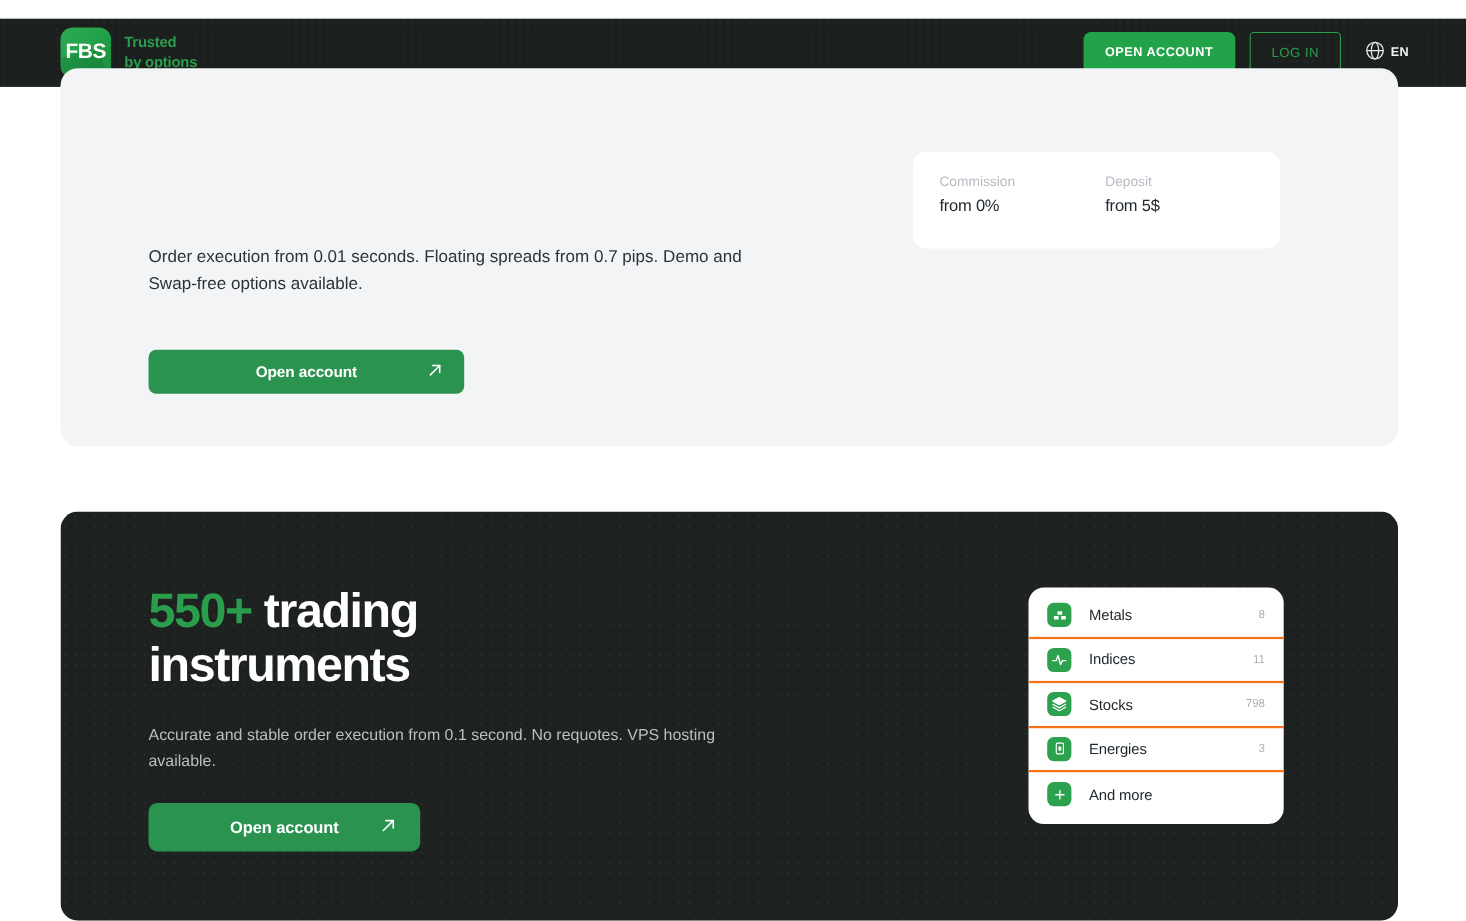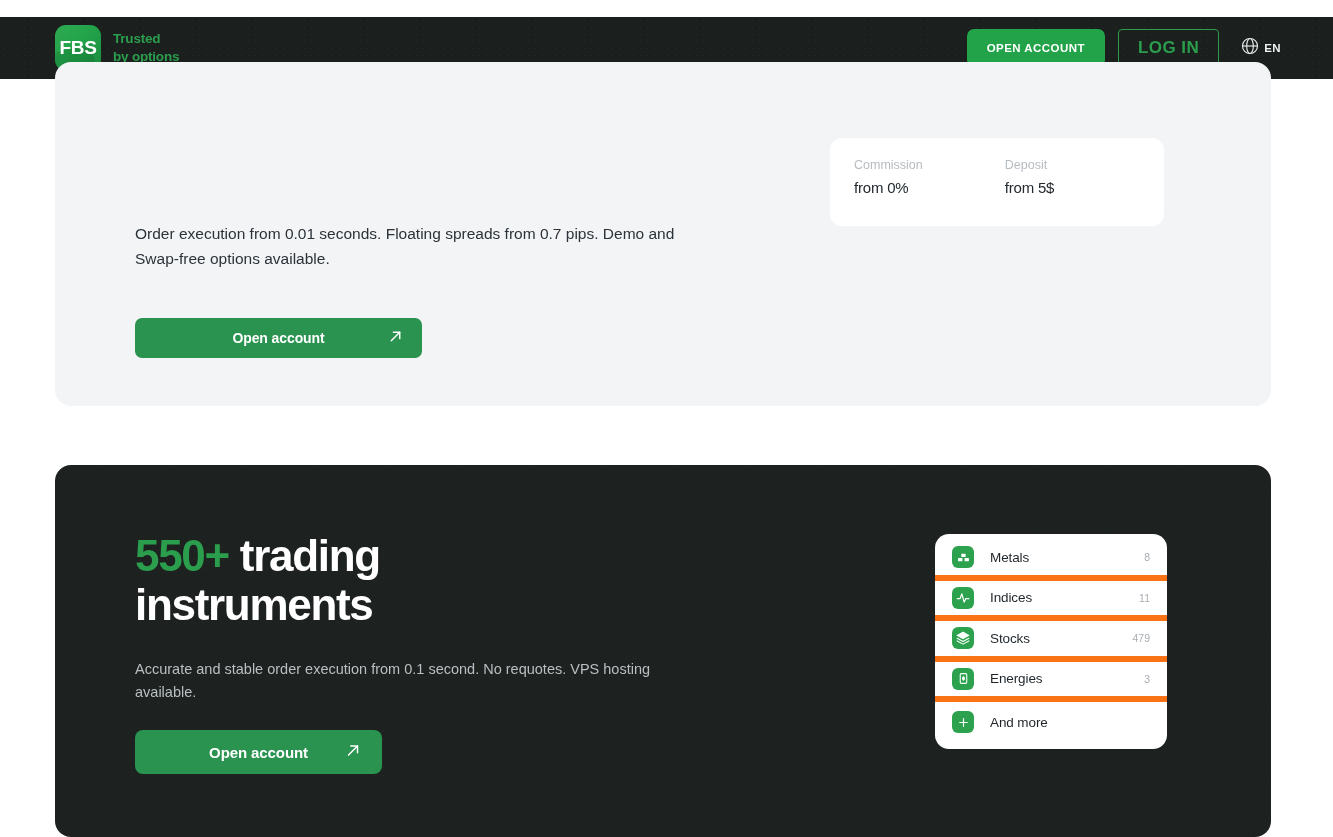--- a/index.html
+++ b/index.html
@@ -82,22 +82,22 @@
     font-family: "Liberation Sans", sans-serif;
     cursor: pointer;
   }
   .btn-login {
     background: transparent;
     color: #2b9e4d;
     border: 1px solid #2b9e4d;
     border-radius: 4px;
     height: 38px;
     padding: 0 19px;
-    font-size: 17px;
-    font-weight: bold;
+    font-size: 12px;
+    font-weight: normal;
     letter-spacing: 0.45px;
     font-family: "Liberation Sans", sans-serif;
     cursor: pointer;
   }
   .lang-wrap {
     display: flex;
     align-items: center;
     gap: 4px;
     margin-left: 8px;
     cursor: pointer;
@@ -258,21 +258,21 @@
     width: 232px;
     background: #ffffff;
     border-radius: 14px;
     padding: 6px 0;
   }
   .inst-row {
     display: flex;
     align-items: center;
     height: 40.5px;
     padding: 0 17px;
-    border-bottom: 6px solid #f97316;
+    border-bottom: 2px solid #f97316;
     cursor: pointer;
   }
   .inst-row:last-child { border-bottom: none; }
   .inst-icon {
     width: 22px; height: 22px;
     border-radius: 6px;
     background: #2ca24e;
     display: flex;
     align-items: center;
     justify-content: center;
@@ -392,21 +392,21 @@
 
     <div class="inst-row">
       <span class="inst-icon">
         <svg width="14" height="14" viewBox="0 0 24 24" fill="none" stroke="#ffffff" stroke-width="1.9" stroke-linecap="round" stroke-linejoin="round">
           <polygon points="12 2 22 7.5 12 13 2 7.5 12 2" fill="#ffffff"></polygon>
           <polyline points="2 12.5 12 18 22 12.5"></polyline>
           <polyline points="2 17 12 22.5 22 17"></polyline>
         </svg>
       </span>
       <span class="inst-label">Stocks</span>
-      <span class="inst-count">479</span>
+      <span class="inst-count">798</span>
     </div>
 
     <div class="inst-row">
       <span class="inst-icon">
         <svg width="13" height="13" viewBox="0 0 24 24" fill="none" stroke="#ffffff" stroke-width="2">
           <rect x="6" y="3" width="12" height="18" rx="2"></rect>
           <ellipse cx="12" cy="12" rx="2.6" ry="4" fill="#ffffff" stroke="none"></ellipse>
         </svg>
       </span>
       <span class="inst-label">Energies</span>

